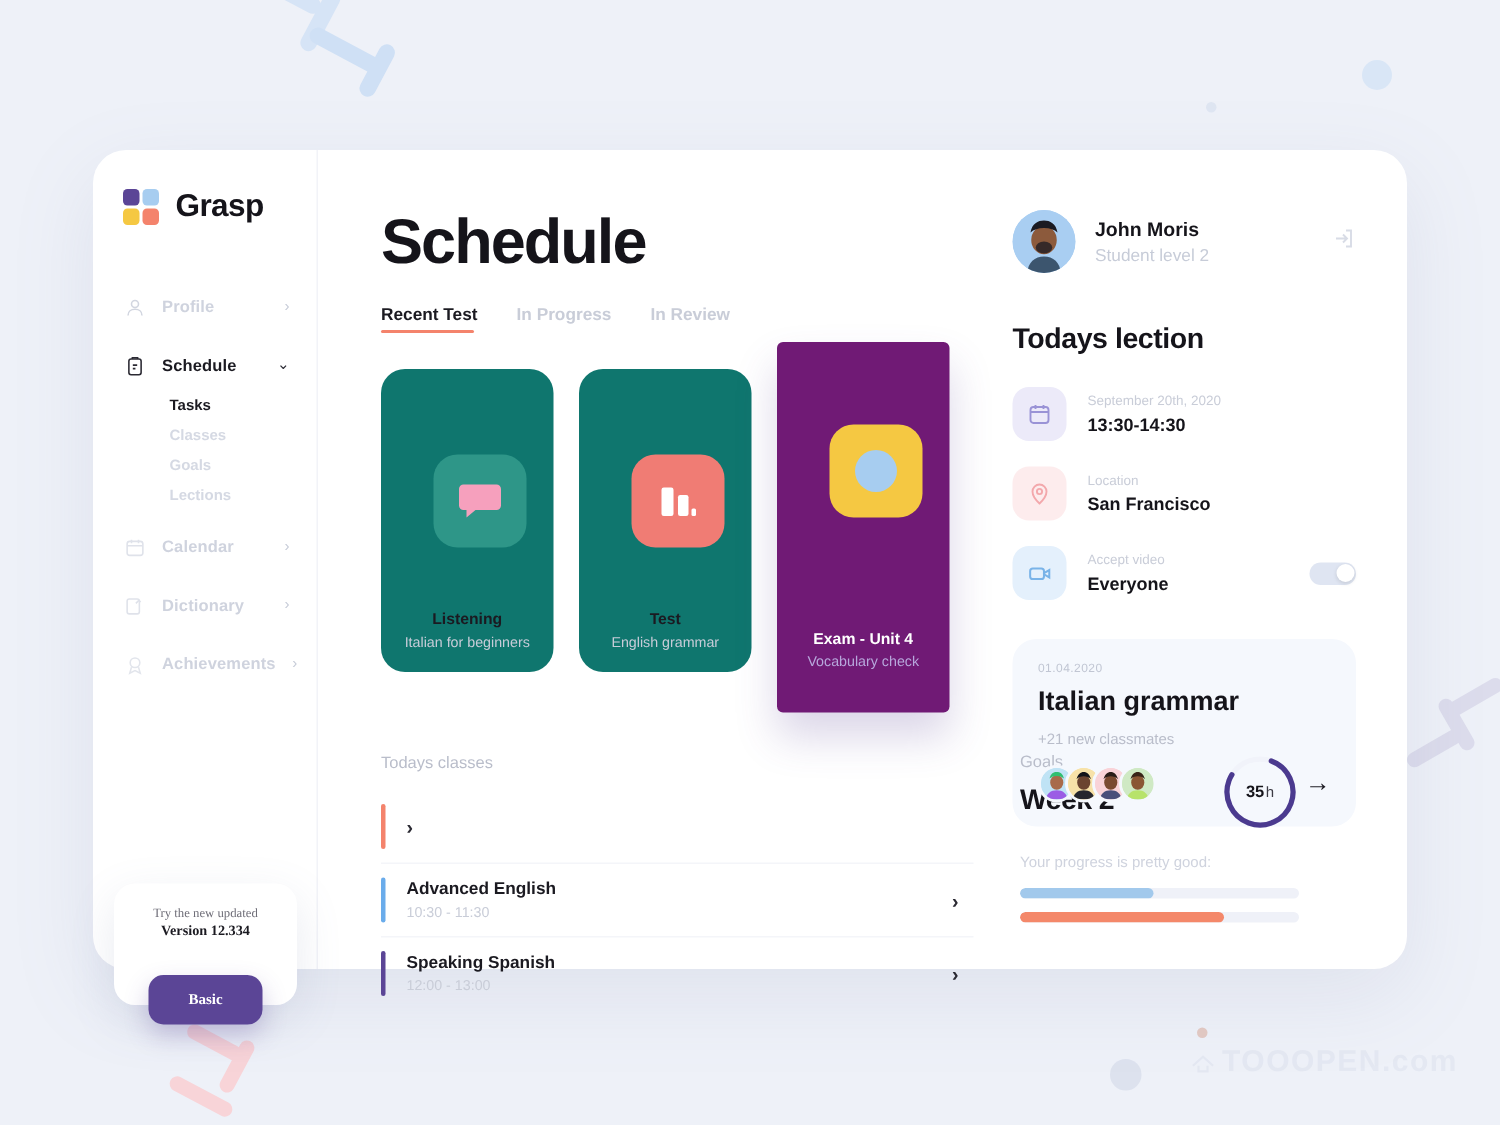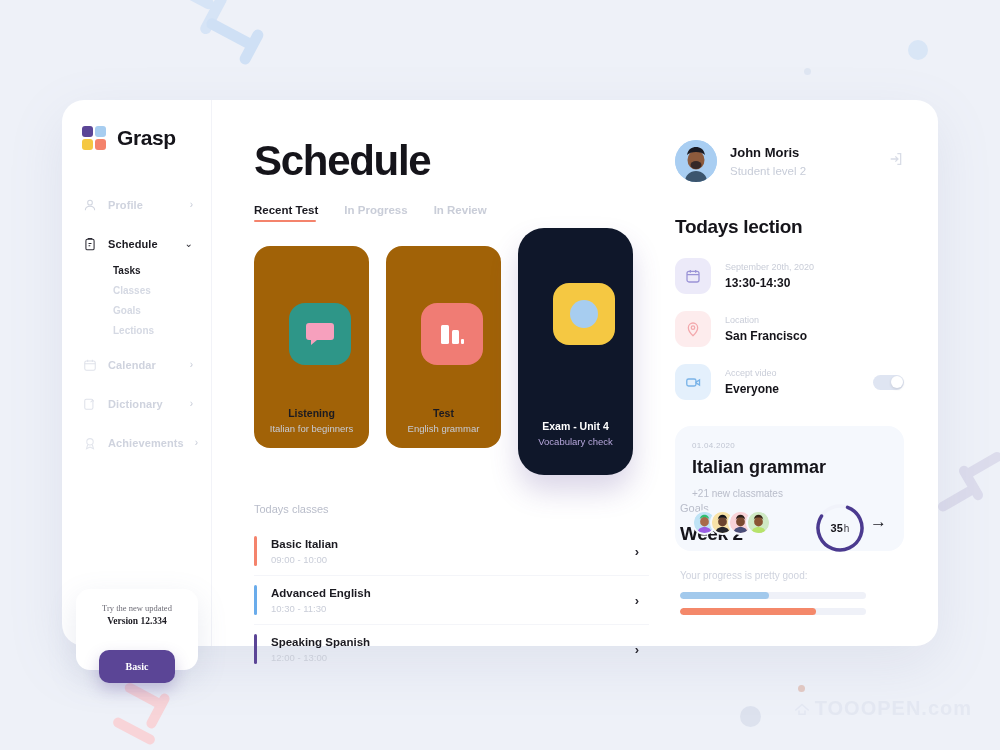--- a/index.html
+++ b/index.html
@@ -88,30 +88,30 @@
   .tab.active { color: #1b1a21; }
   .tab.active::after {
     content: ""; position: absolute; left: 0; right: 2px; bottom: 0;
     height: 2.5px; border-radius: 2px; background: #f4836c;
   }
 
   
   .cards { display: flex; gap: 17px; align-items: flex-start; }
   .card {
     width: 115px; border-radius: 16px;
-    background: #a16207; padding: 30px 8px 0; text-align: center;
+    background: #0f766e; padding: 30px 8px 0; text-align: center;
     position: relative;
   }
   .card .thumb { width: 115px; height: 115px; display: flex; align-items: center; justify-content: center; margin: 0 auto; }
   .card-title { font-size: 10.5px; font-weight: 700; color: #1b1a21; margin-top: 16px; }
   .card-sub { font-size: 9.5px; color: #c7ccd8; margin-top: 4px; padding-bottom: 14px; }
 
   .card.featured {
-    background: #0f172a; padding-top: 22px; padding-bottom: 14px;
-    margin-top: -18px; border-radius: 26px;
+    background: #701a75; padding-top: 22px; padding-bottom: 14px;
+    margin-top: -18px; border-radius: 4px;
     box-shadow: 0 16px 28px rgba(91,69,150,.22);
   }
   .card.featured .thumb { height: 128px; }
   .card.featured .card-title { color: #ffffff; margin-top: 42px; }
   .card.featured .card-sub { color: #b7a7dc; }
   .card-shadow {
     position: absolute; left: 7px; right: 7px; bottom: -9px; height: 20px;
     background: #d9d4ec; border-radius: 14px; z-index: -1;
   }
 
@@ -342,24 +342,20 @@
           <div class="card-sub">Vocabulary check</div>
         </div>
 
       </div>
 
       <div class="section-label">Todays classes</div>
 
       <div class="class-list">
         <div class="class-row">
           <span class="class-bar" style="background:#f4836c;"></span>
-          <span class="class-text">
-            <span class="class-name" style="display:block">Basic Italian</span>
-            <span class="class-time" style="display:block">09:00 - 10:00</span>
-          </span>
           <span class="class-arrow">›</span>
         </div>
         <div class="class-row">
           <span class="class-bar" style="background:#6aaceb;"></span>
           <span class="class-text">
             <span class="class-name" style="display:block">Advanced  English</span>
             <span class="class-time" style="display:block">10:30 - 11:30</span>
           </span>
           <span class="class-arrow">›</span>
         </div>

